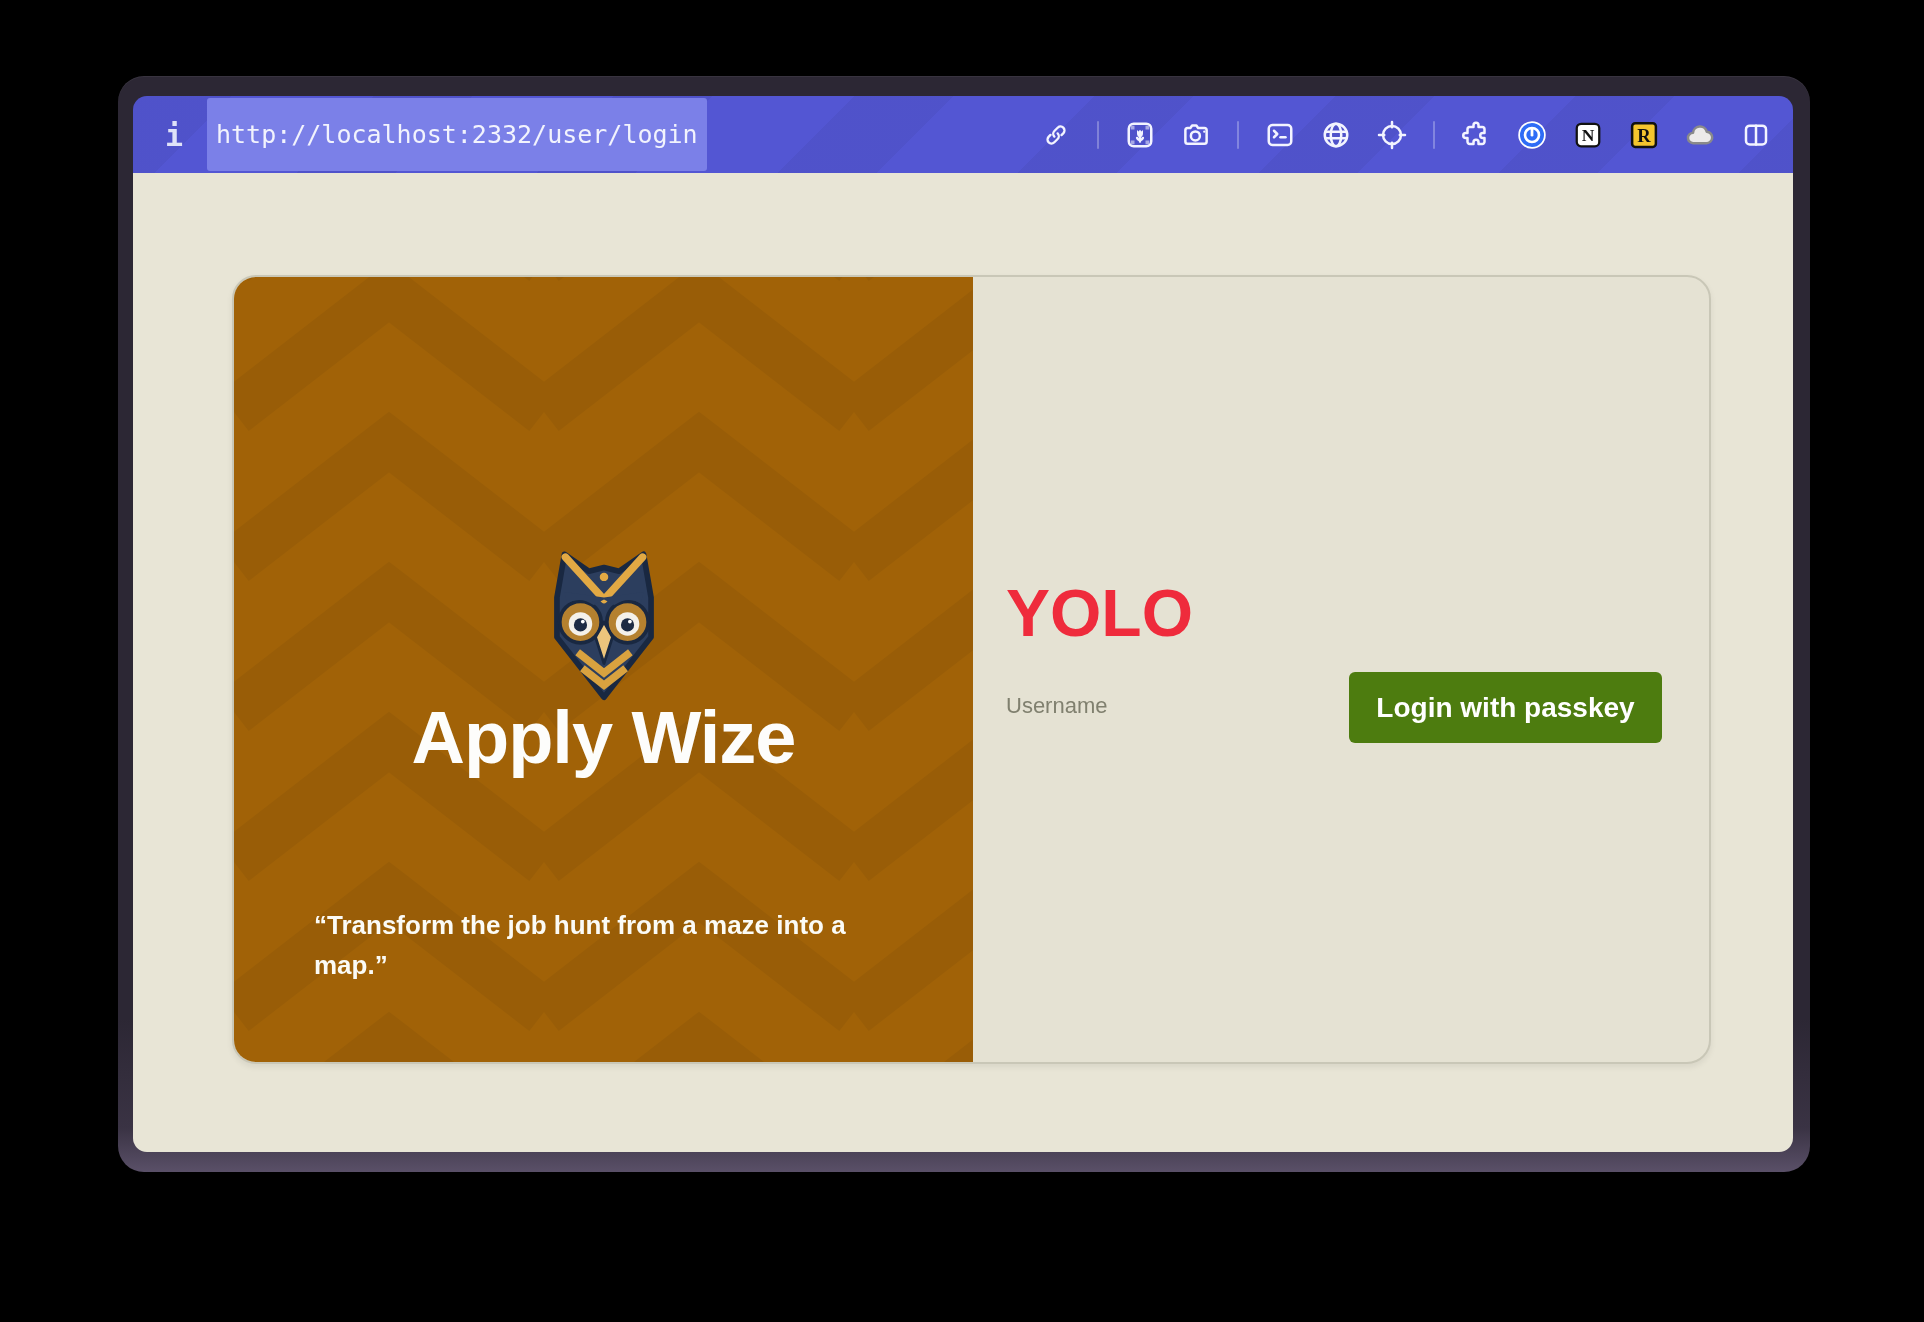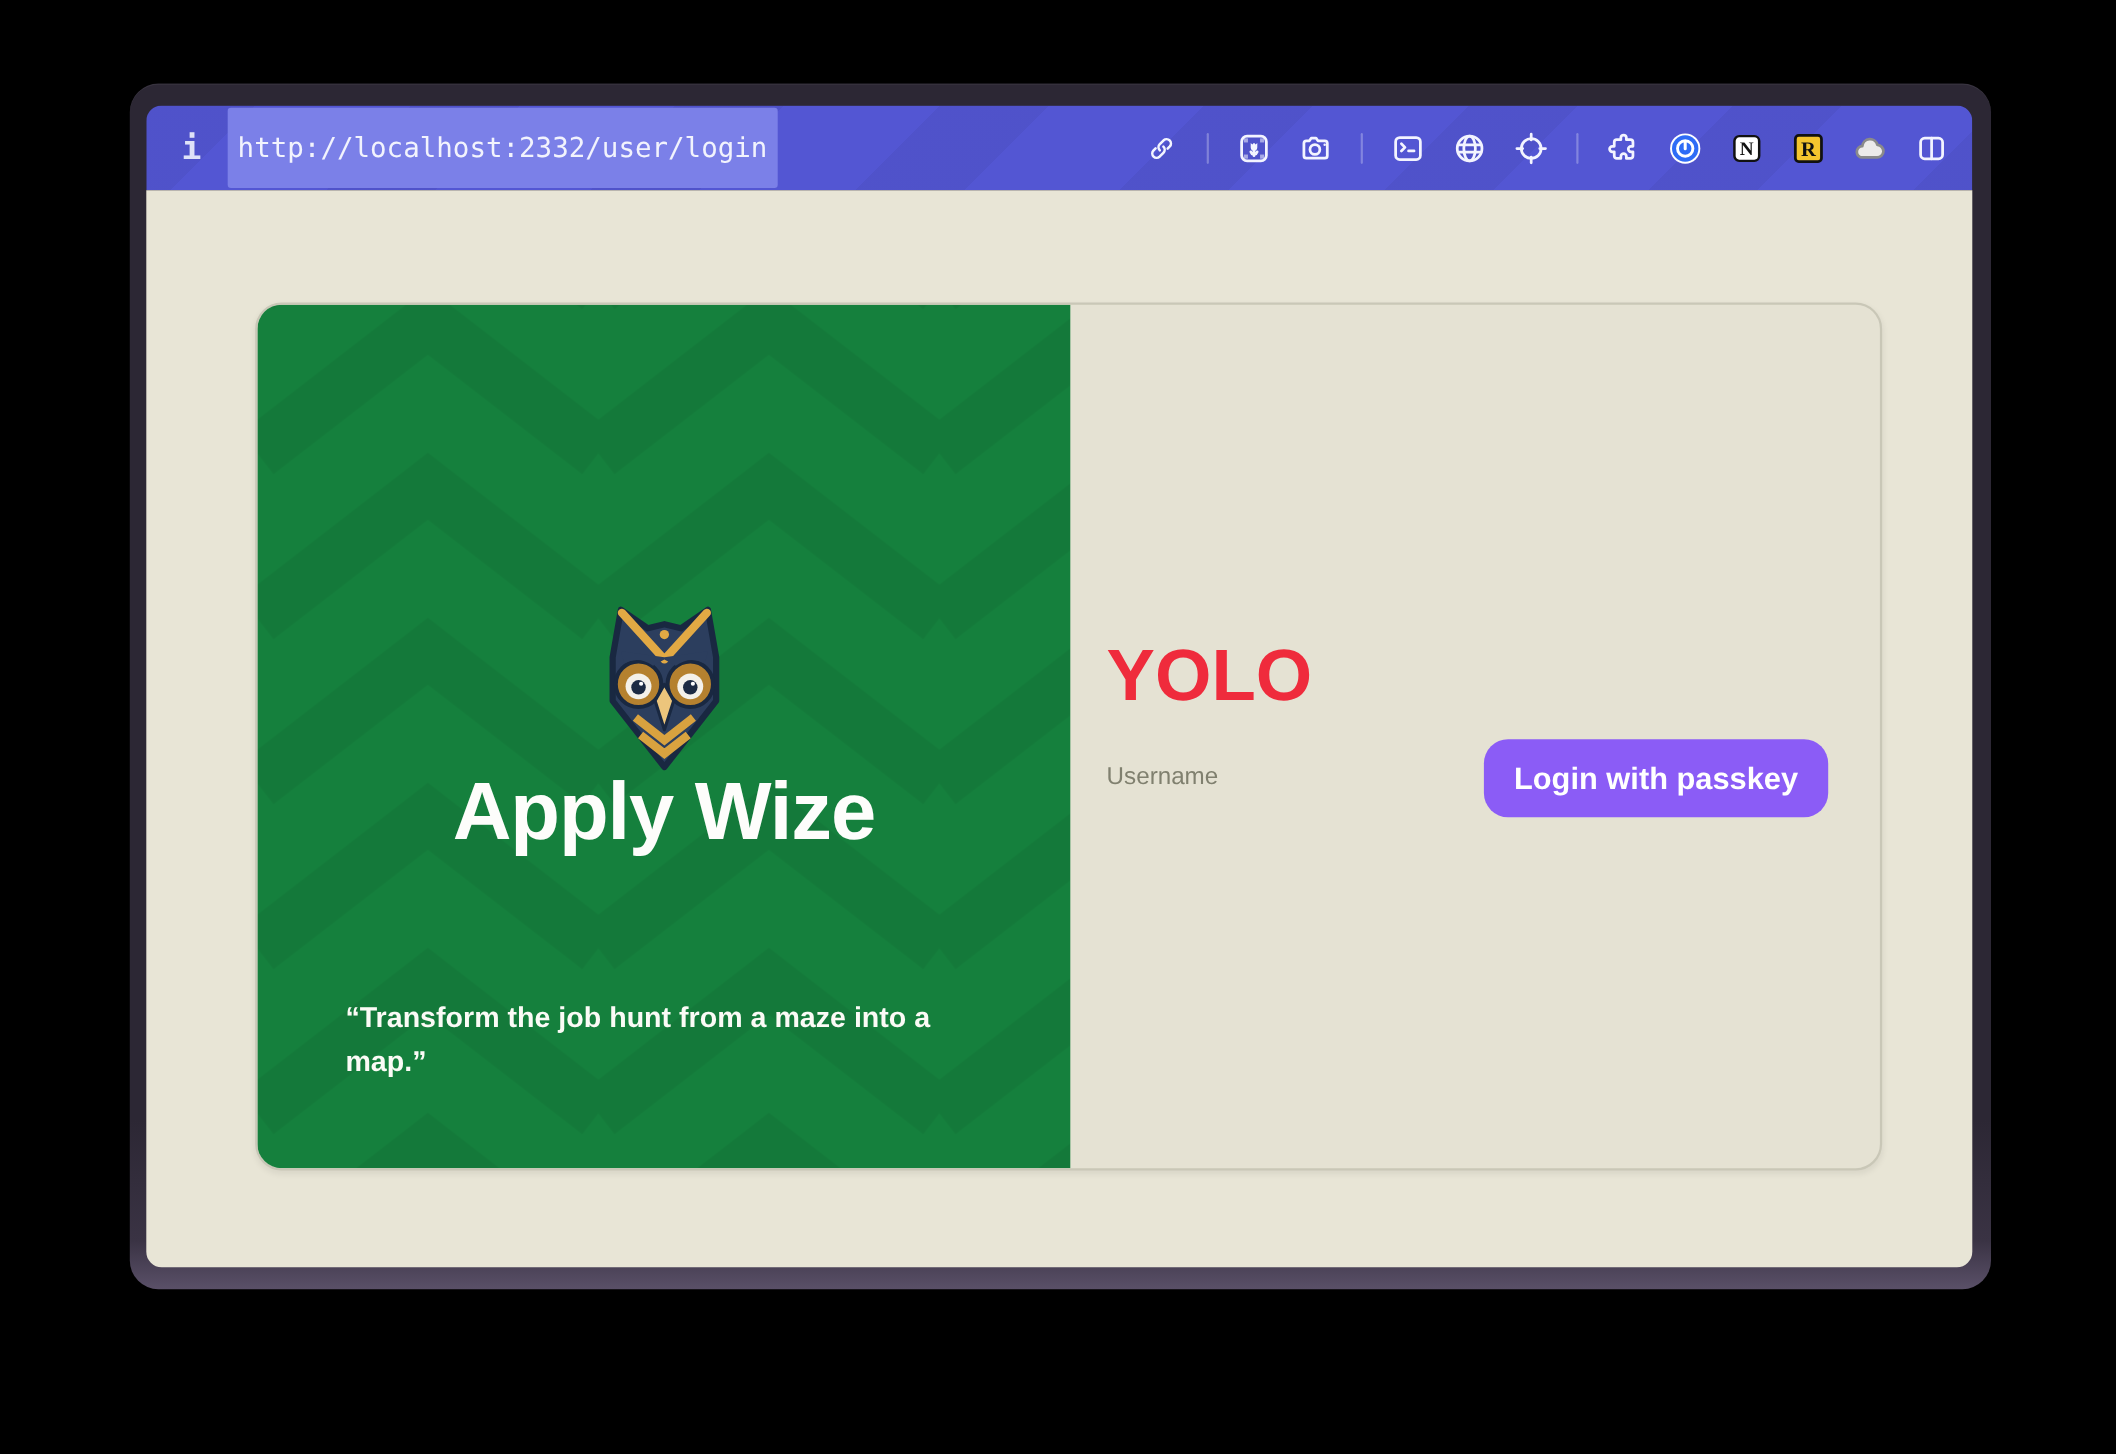--- a/index.html
+++ b/index.html
@@ -49,21 +49,21 @@
 
   
   .card{
     position:absolute;left:99px;top:102px;width:1475px;height:785px;
     background:#e5e2d3;border:2px solid #c9c7b7;border-radius:24px;
     box-shadow:0 3px 6px rgba(0,0,0,0.07);
     overflow:hidden;
   }
   .card-left{
     position:absolute;left:0;top:0;width:739px;height:100%;
-    background:#15803d;overflow:hidden;
+    background:#a16207;overflow:hidden;
   }
   .chev{position:absolute;left:0;top:0;width:100%;height:100%;}
   .owl{position:absolute;left:303px;top:266px;width:134px;height:160px;}
   .brand-title{
     position:absolute;left:0;top:418px;width:100%;margin:0;text-align:center;
     font-size:74px;font-weight:700;letter-spacing:-1px;color:#fdfdfb;
   }
   .quote{
     position:absolute;left:80px;top:628px;width:590px;margin:0;
     font-size:26px;line-height:1.55;color:#fbfbf6;font-weight:700;
@@ -74,21 +74,21 @@
     font-size:66px;font-weight:700;color:#ef2b3c;letter-spacing:0;
   }
   .username-input{
     position:absolute;left:33px;top:405px;width:300px;height:48px;
     background:transparent;border:none;outline:none;
     font-family:"Liberation Sans",sans-serif;font-size:22px;color:#4a4a40;padding:0;
   }
   .username-input::placeholder{color:#80806f;opacity:1;}
   .passkey-btn{
     position:absolute;left:376px;top:395px;width:313px;height:71px;
-    background:#8b5cf6;border:none;border-radius:22px;cursor:pointer;
+    background:#4d7c0f;border:none;border-radius:6px;cursor:pointer;
     font-family:"Liberation Sans",sans-serif;font-size:28px;font-weight:700;color:#ffffff;
   }
   .icon-stroke{stroke:#f3f4ff;stroke-width:2;fill:none;stroke-linecap:round;stroke-linejoin:round;}
 </style>
 </head>
 <body>
 
 <div class="window">
 
   <div class="toolbar">

